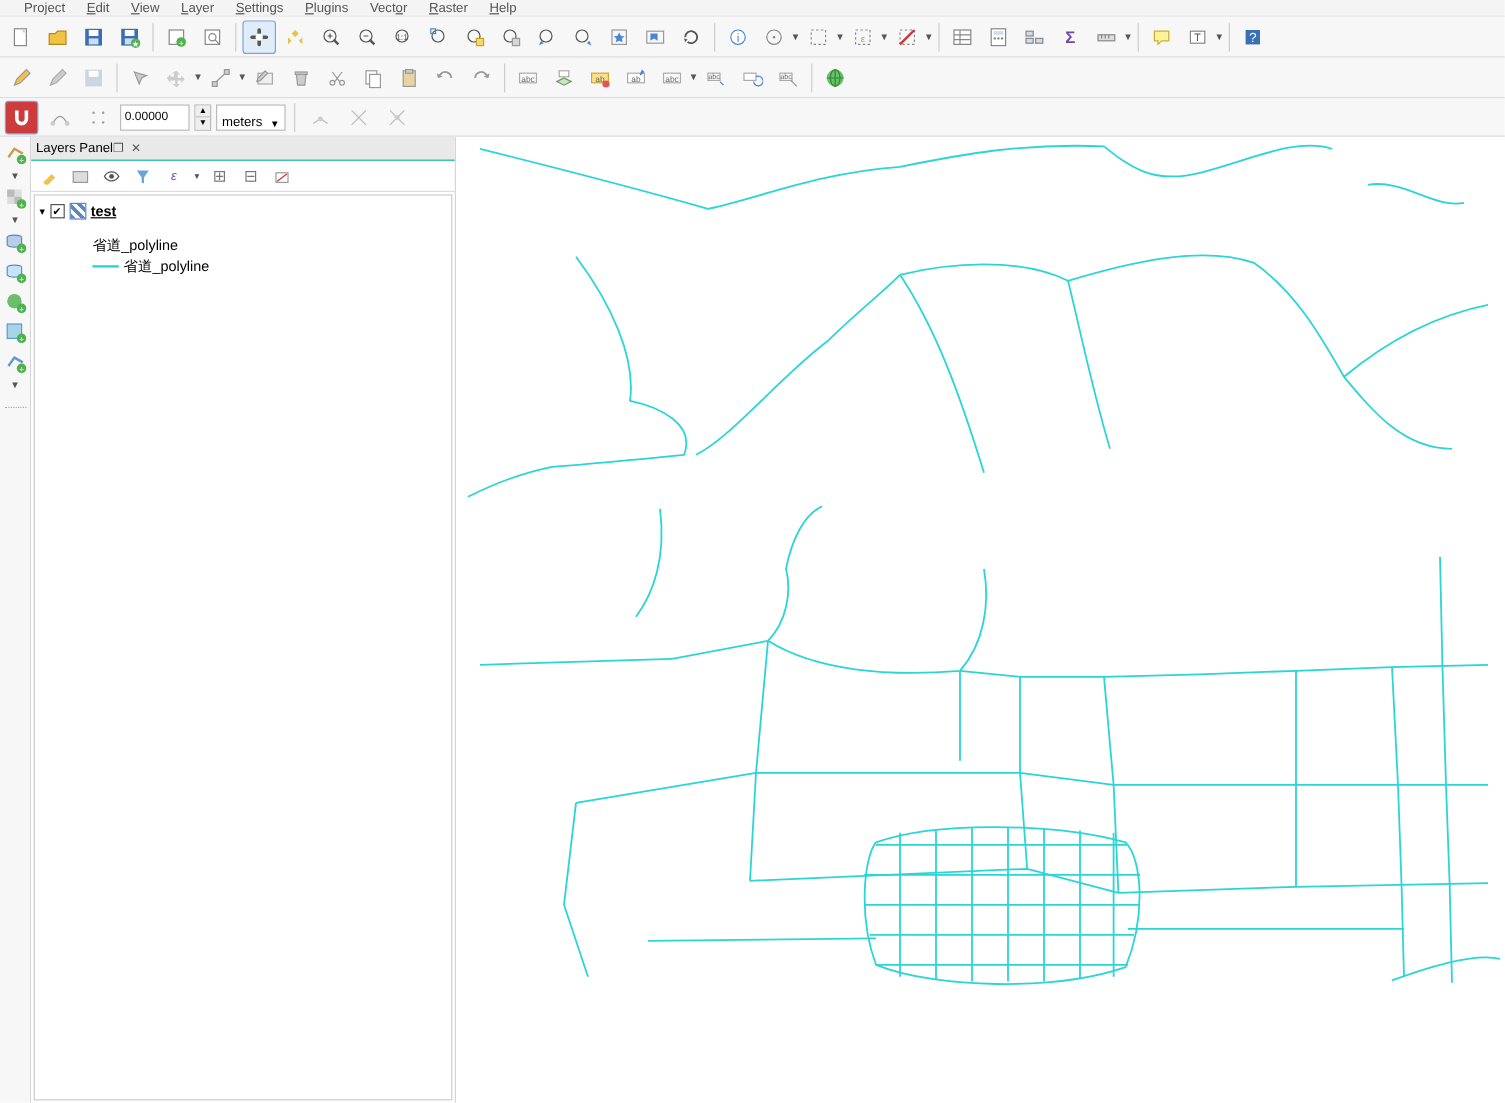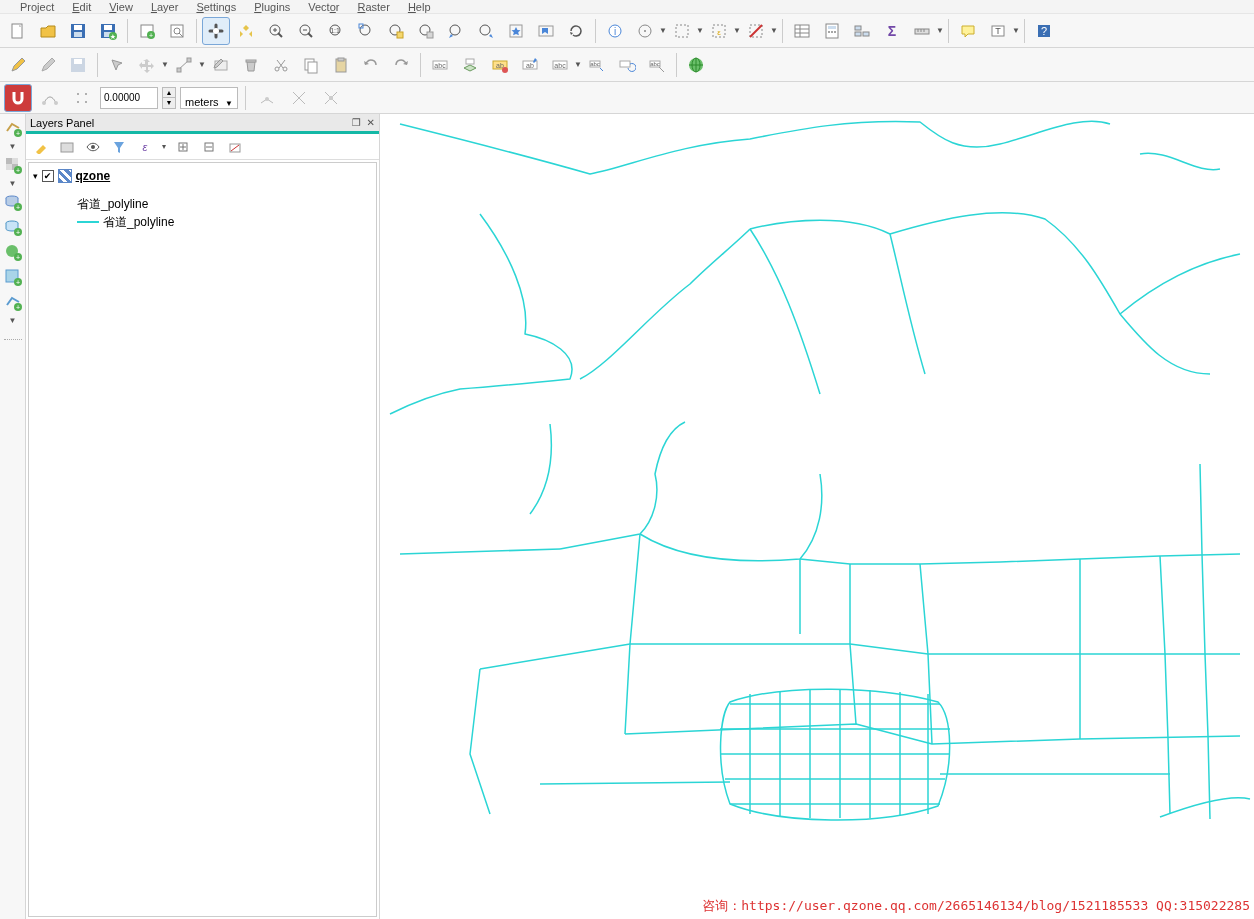--- a/index.html
+++ b/index.html
@@ -55,22 +55,22 @@
   .sidebar{
     width:26px; background:#f7f7f7; border-right:1px solid #d6d6d6;
     display:flex; flex-direction:column; align-items:center; gap:3px; padding-top:3px;
   }
   .sbtn{ width:22px; height:22px; display:flex; align-items:center; justify-content:center; }
 
   .layers-panel{
     width:354px; border-right:1px solid #d6d6d6; display:flex; flex-direction:column; background:#fff;
   }
   .lp-title{
-    height:20px; background:#e9e9e9; border-bottom:3px solid #14b8a6;
-    font-size:11px; display:flex; align-items:center; justify-content:space-between; padding:0 4px;
+    height:20px; background:#e9e9e9; border-bottom:1px solid #14b8a6;
+    font-size:11px; display:flex; align-items:center; padding:0 4px;
   }
   .lp-title .btns{ display:flex; gap:6px; font-size:10px; color:#555;}
   .lp-toolbar{
     height:26px; border-bottom:1px solid #ddd; display:flex; align-items:center; gap:8px; padding:0 6px;
   }
   .lp-toolbar .mini{ width:18px; height:18px; display:flex; align-items:center; justify-content:center; }
   .tree{
     flex:1; border:1px solid #ccc; margin:2px; overflow:auto; font-size:12px; padding:4px;
   }
   .tree-row{ display:flex; align-items:center; gap:4px; height:18px; }
@@ -639,21 +639,21 @@
             <rect x="2" y="4" width="10" height="8" fill="#fff" stroke="#999"></rect>
             <line x1="3" y1="11" x2="11" y2="5" stroke="#c33"></line>
           </svg>
         </div>
     </div>
     <div class="tree">
       <div class="tree-row">
         <span style="font-size:9px;">▾</span>
         <span class="chk">✔</span>
         <span class="grp-ic"></span>
-        <span class="layer-name">qzone</span>
+        <span class="layer-name">test</span>
       </div>
       <div style="height:10px;"></div>
       <div class="tree-row indent1">
         <span>省道_polyline</span>
       </div>
       <div class="tree-row indent2">
         <span class="swatch"></span>
         <span>省道_polyline</span>
       </div>
     </div>
@@ -699,15 +699,14 @@
         <path d="M 548 580 L 548 700"></path>
 
         <path d="M 350 588 C 340 600, 335 650, 350 690 C 400 710, 500 712, 558 692 C 575 650, 572 602, 558 588 C 500 572, 400 570, 350 588 Z"></path>
         <path d="M 160 670 L 350 668"></path>
         <path d="M 560 660 L 790 660"></path>
         <path d="M 820 350 L 822 440 L 825 540 L 828 622 L 830 705"></path>
         <path d="M 780 703 C 815 690, 850 680, 870 685"></path>
       </g>
     </svg>
 
-    <div class="footer">咨询：https://user.qzone.qq.com/2665146134/blog/1521185533 QQ:315022285</div>
   </div>
 </div>
 
 </body></html>

